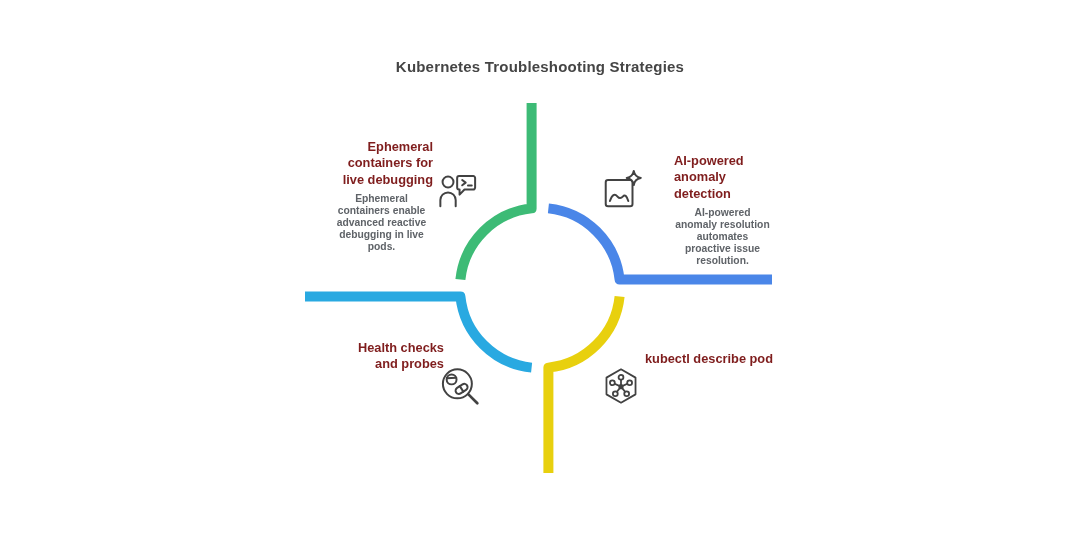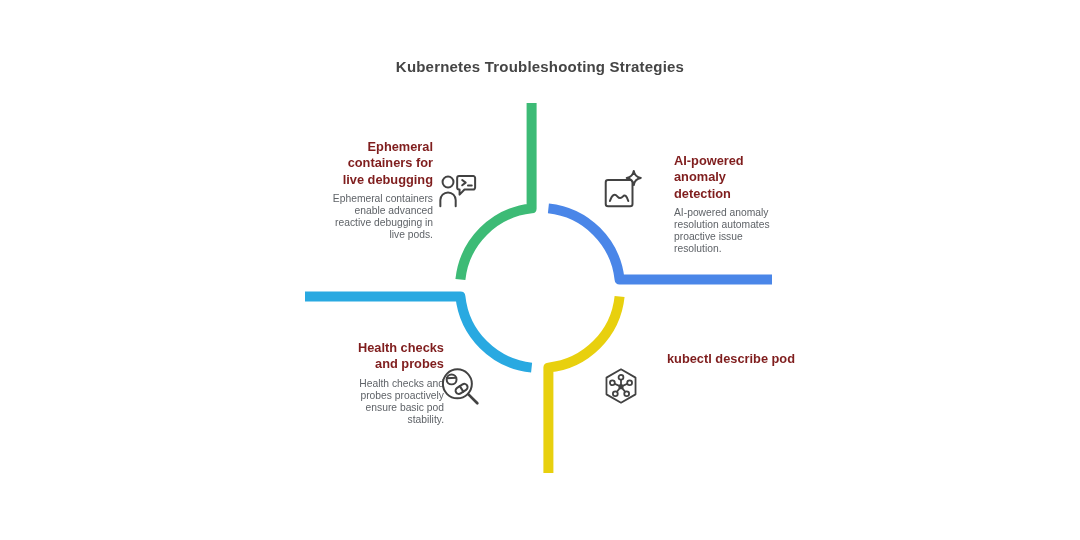--- a/index.html
+++ b/index.html
@@ -33,28 +33,29 @@
   .quad { position: absolute; }
   .q-heading {
     font-size: 12.8px;
     font-weight: 700;
     line-height: 16.3px;
     color: #7f1d1d;
   }
   .q-desc {
     margin-top: 5px;
     font-size: 10.3px;
-    font-weight: 400;
+    font-weight: 700;
     line-height: 12px;
     color: #5f6368;
+    text-align: center;
   }
   .quad-tl { top: 139px; right: 647px; width: 103px; text-align: right; }
   .quad-tr { top: 139px; left: 674px; width: 97px;  text-align: left; margin-top: 14px;  }
   .quad-bl { top: 340px; right: 636px; width: 103px; text-align: right; }
-  .quad-br { top: 351px; left: 667px; width: 130px; text-align: left;  }
+  .quad-br { top: 351px; left: 645px; width: 130px; text-align: left;  }
   .quad-tr .q-heading { width: 84px; }
   .quad-br .q-heading { white-space: nowrap; }
   .quad-br .q-desc { width: 118px; }
   .icon-svg { position: absolute; }
   .icon-person    { left: 437px; top: 171px; width: 42px; height: 42px; }
   .icon-image     { left: 601px; top: 169px; width: 42px; height: 42px; }
   .icon-magnifier { left: 439px; top: 366px; width: 42px; height: 42px; }
   .icon-hexagon   { left: 602px; top: 367px; width: 38px; height: 40px; }
 </style>
 </head>
@@ -78,21 +79,20 @@
     <div class="q-desc">Ephemeral containers enable advanced reactive debugging in live pods.</div>
   </div>
 
   <div class="quad quad-tr">
     <div class="q-heading">AI-powered anomaly detection</div>
     <div class="q-desc">AI-powered anomaly resolution automates proactive issue resolution.</div>
   </div>
 
   <div class="quad quad-bl">
     <div class="q-heading">Health checks and probes</div>
-    <div class="q-desc">Health checks and probes proactively ensure basic pod stability.</div>
   </div>
 
   <div class="quad quad-br">
     <div class="q-heading">kubectl describe pod</div>
   </div>
 
   <svg class="icon-svg icon-person" viewBox="0 0 40 40">
     <g fill="none" stroke-width="1.9" stroke-linecap="round" stroke-linejoin="round" stroke="#424242">
       <circle cx="10.5" cy="10.5" r="5.2"></circle>
       <path d="M3.2 33.5 v-5.8 a7.3 7.3 0 0 1 14.6 0 v5.8"></path>

